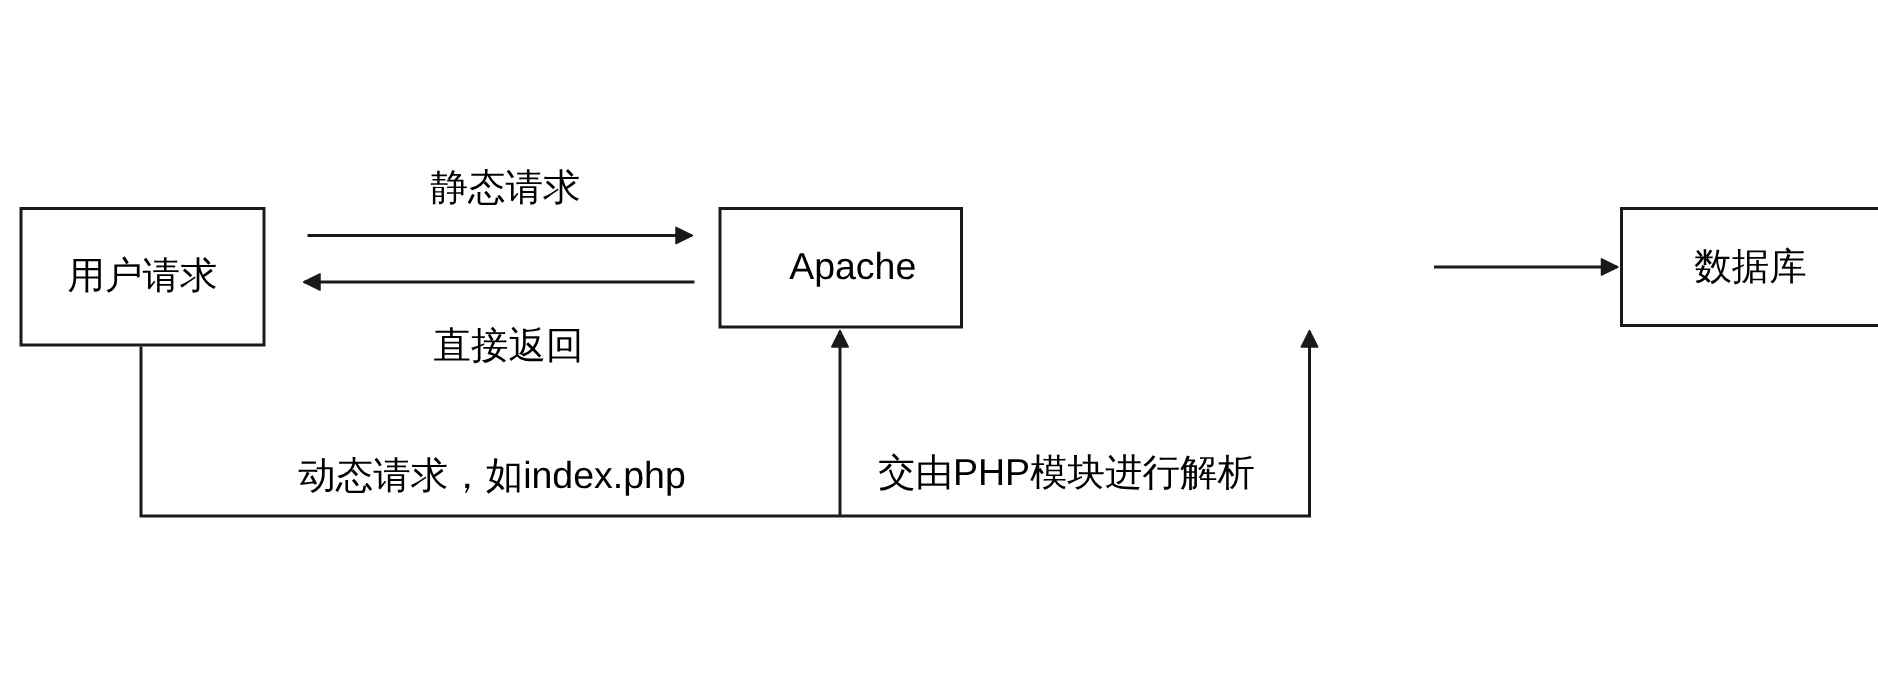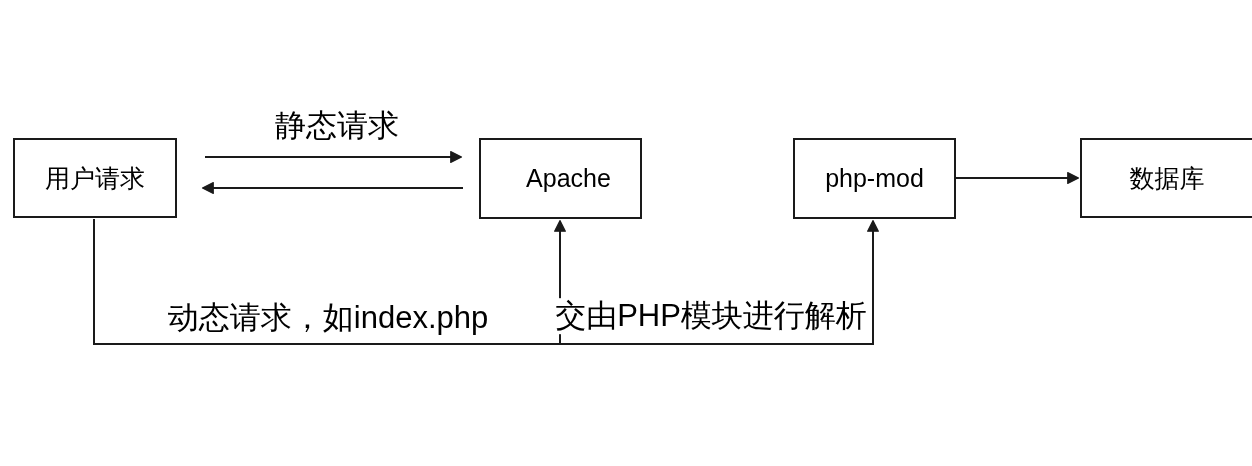--- a/index.html
+++ b/index.html
@@ -34,28 +34,28 @@
     position:absolute;
     border:2px solid var(--line-color);
     background:var(--bg-color);
     display:flex;
     align-items:center;
     justify-content:center;
     font-size:25px;
     line-height:1;
     white-space:nowrap;
   }
-  .node-user-request{left:13px;top:138px;width:164px;height:80px;}
+  .node-user-request{left:13px;top:138px;width:164px;height:93px;}
   .node-apache{left:479px;top:138px;width:163px;height:81px;padding-left:16px;}
   .node-php-mod{left:793px;top:138px;width:163px;height:81px;}
   .node-database{left:1080px;top:138px;width:174px;height:80px;}
   .edge-label{
     position:absolute;
     transform:translate(-50%,-50%);
-    font-size:31px;
+    font-size:25px;
     line-height:1.15;
     white-space:nowrap;
     background:var(--bg-color);
     padding:0 2px;
   }
   .label-static{left:337px;top:126px;}
   .label-return{left:339px;top:231px;}
   .label-dynamic{left:328px;top:318px;}
   .label-parse{left:711px;top:316px;}
 </style>
@@ -83,28 +83,26 @@
   </svg>
 
   <div class="node node-user-request">
     <span>用户请求</span>
   </div>
 
   <div class="node node-apache">
     <span>Apache</span>
   </div>
 
-  <div class="node node-php-mod">
-    <span>php-mod</span>
-  </div>
 
   <div class="node node-database">
     <span>数据库</span>
   </div>
 
   <div class="edge-label label-static">静态请求</div>
 
+  <div class="edge-label label-return">直接返回</div>
 
   <div class="edge-label label-dynamic">动态请求，如index.php</div>
 
   <div class="edge-label label-parse">交由PHP模块进行解析</div>
 
 </div>
 
 </body></html>

